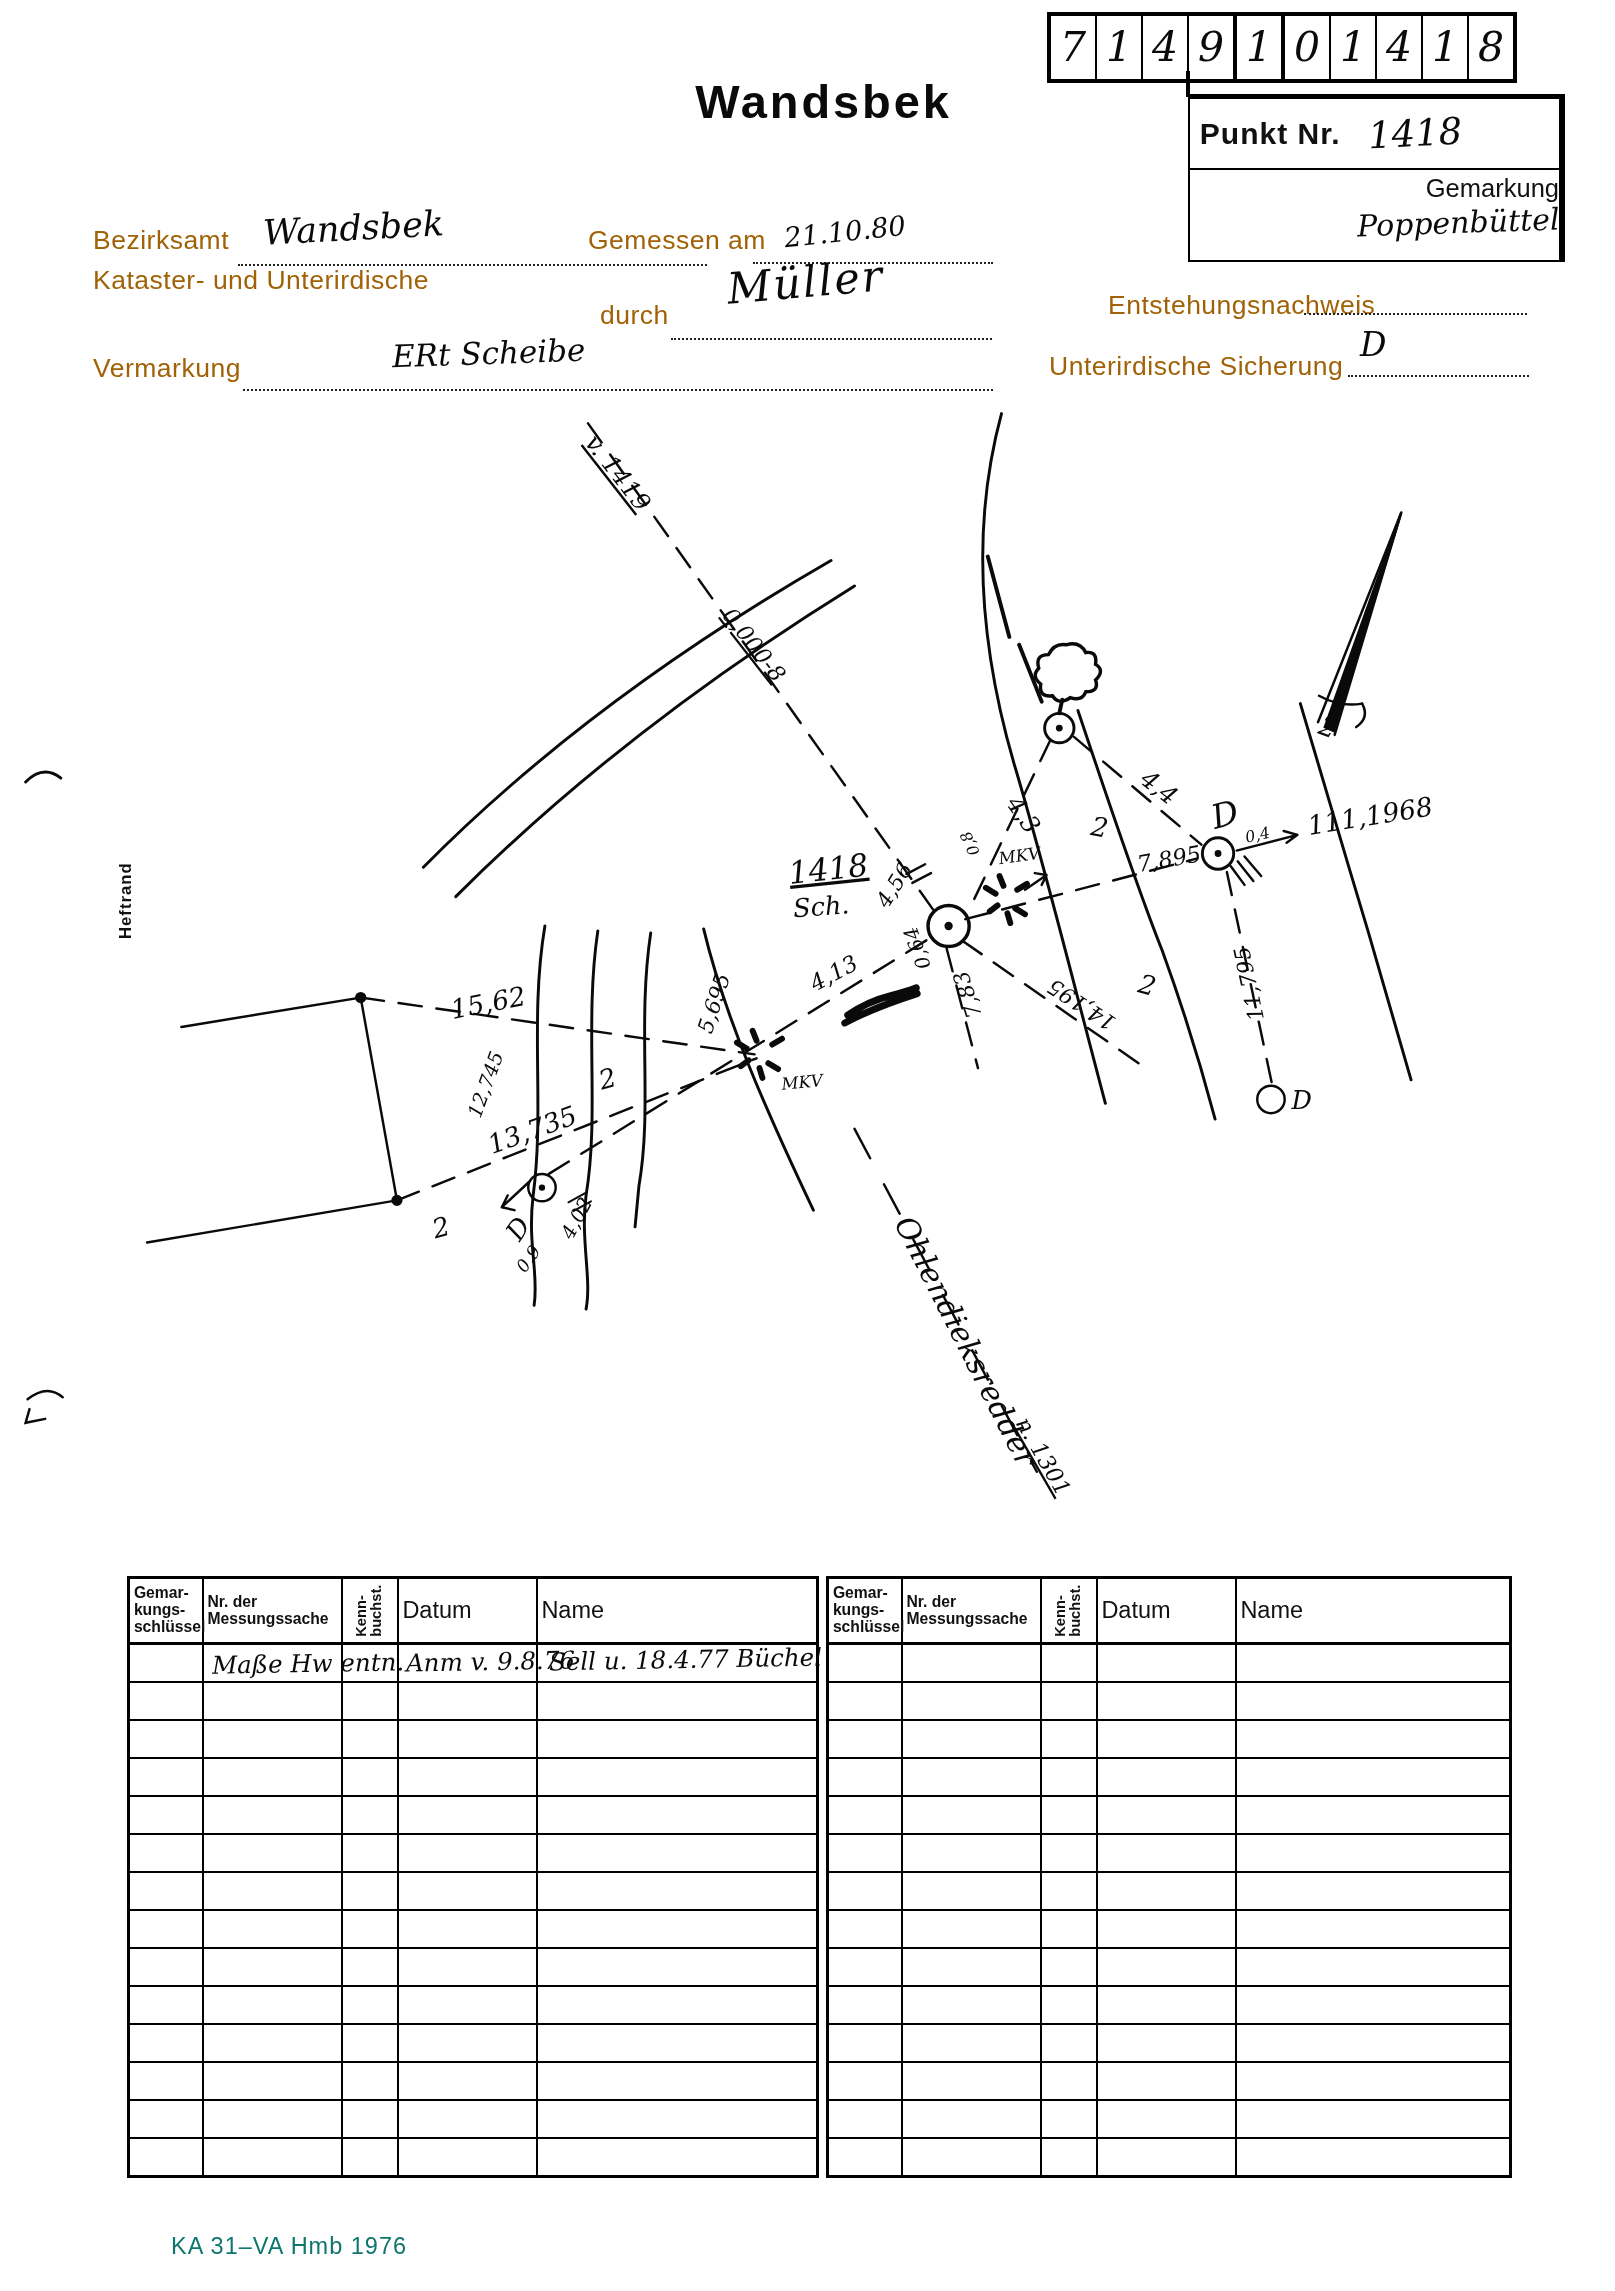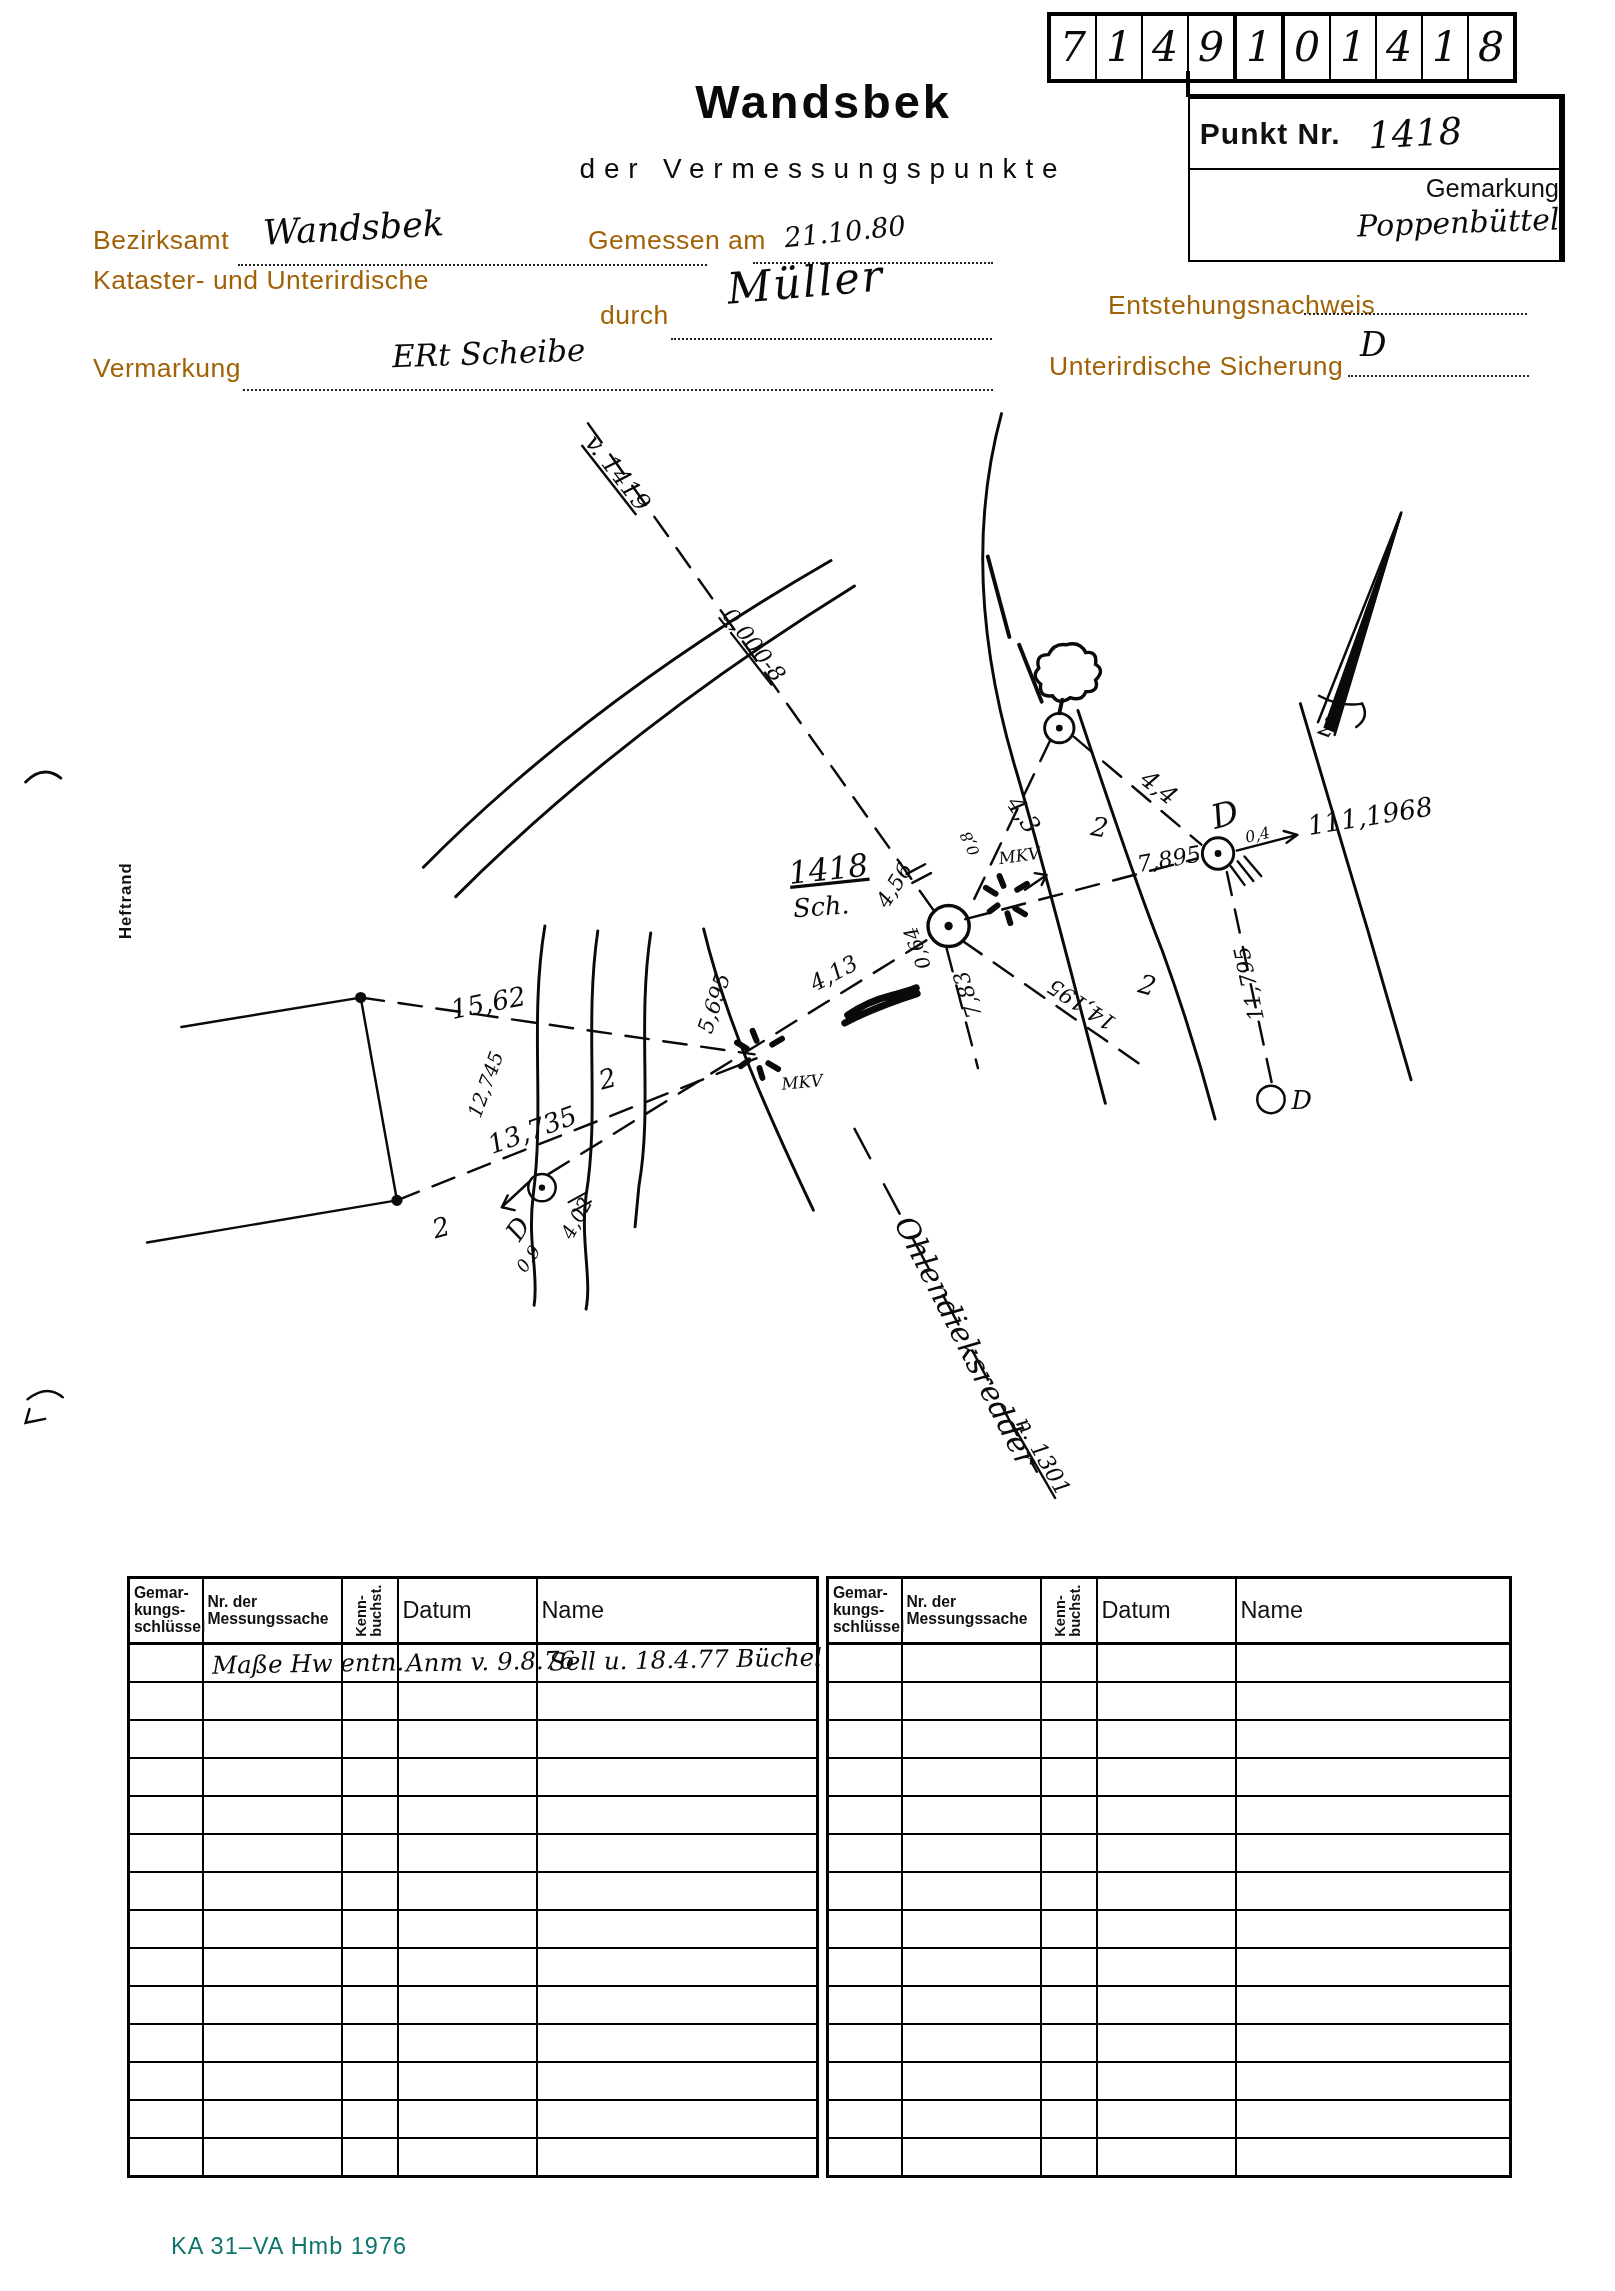--- a/index.html
+++ b/index.html
@@ -71,21 +71,20 @@
     <div class="cgroup">
       <div class="ccell hand">0</div>
       <div class="ccell hand">1</div>
       <div class="ccell hand">4</div>
       <div class="ccell hand">1</div>
       <div class="ccell hand">8</div>
     </div>
   </div>
 
   <div class="title">Wandsbek</div>
-  <div class="subtitle">der Vermessungspunkte</div>
 
   <div class="tickmark" style="left:1186px;top:71px;width:3.9px;height:25.5px;"></div>
   <div class="punktbox">
     <div class="punktrow1">
       <span class="pn-label">Punkt Nr.</span>
       <span class="pn-val hand">1418</span>
     </div>
     <div class="punktrow2">
       <div class="gem-label">Gemarkung</div>
       <div class="gem-val hand">Poppenbüttel</div>

